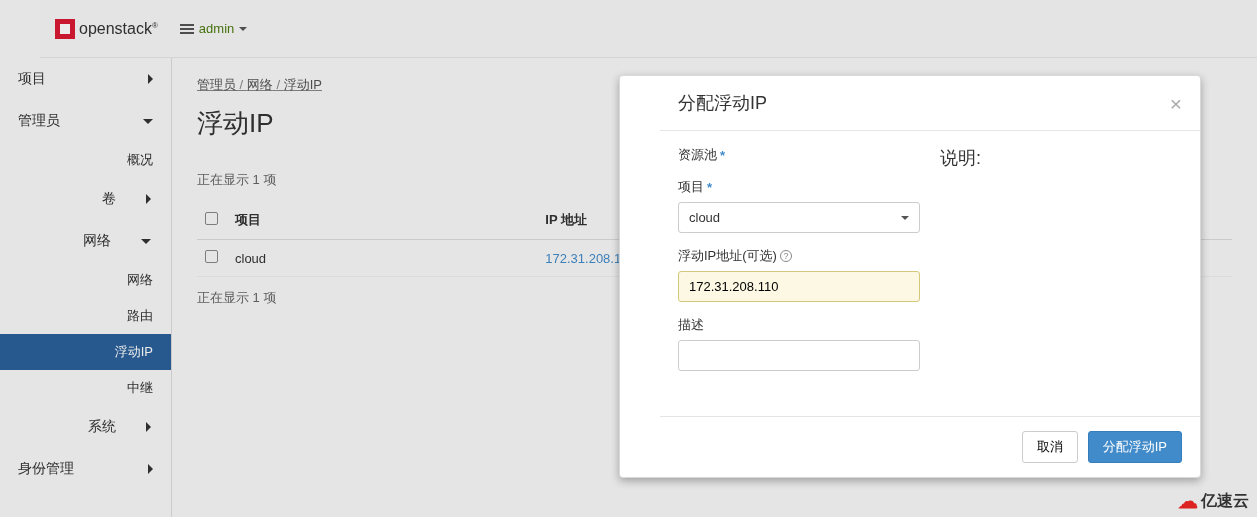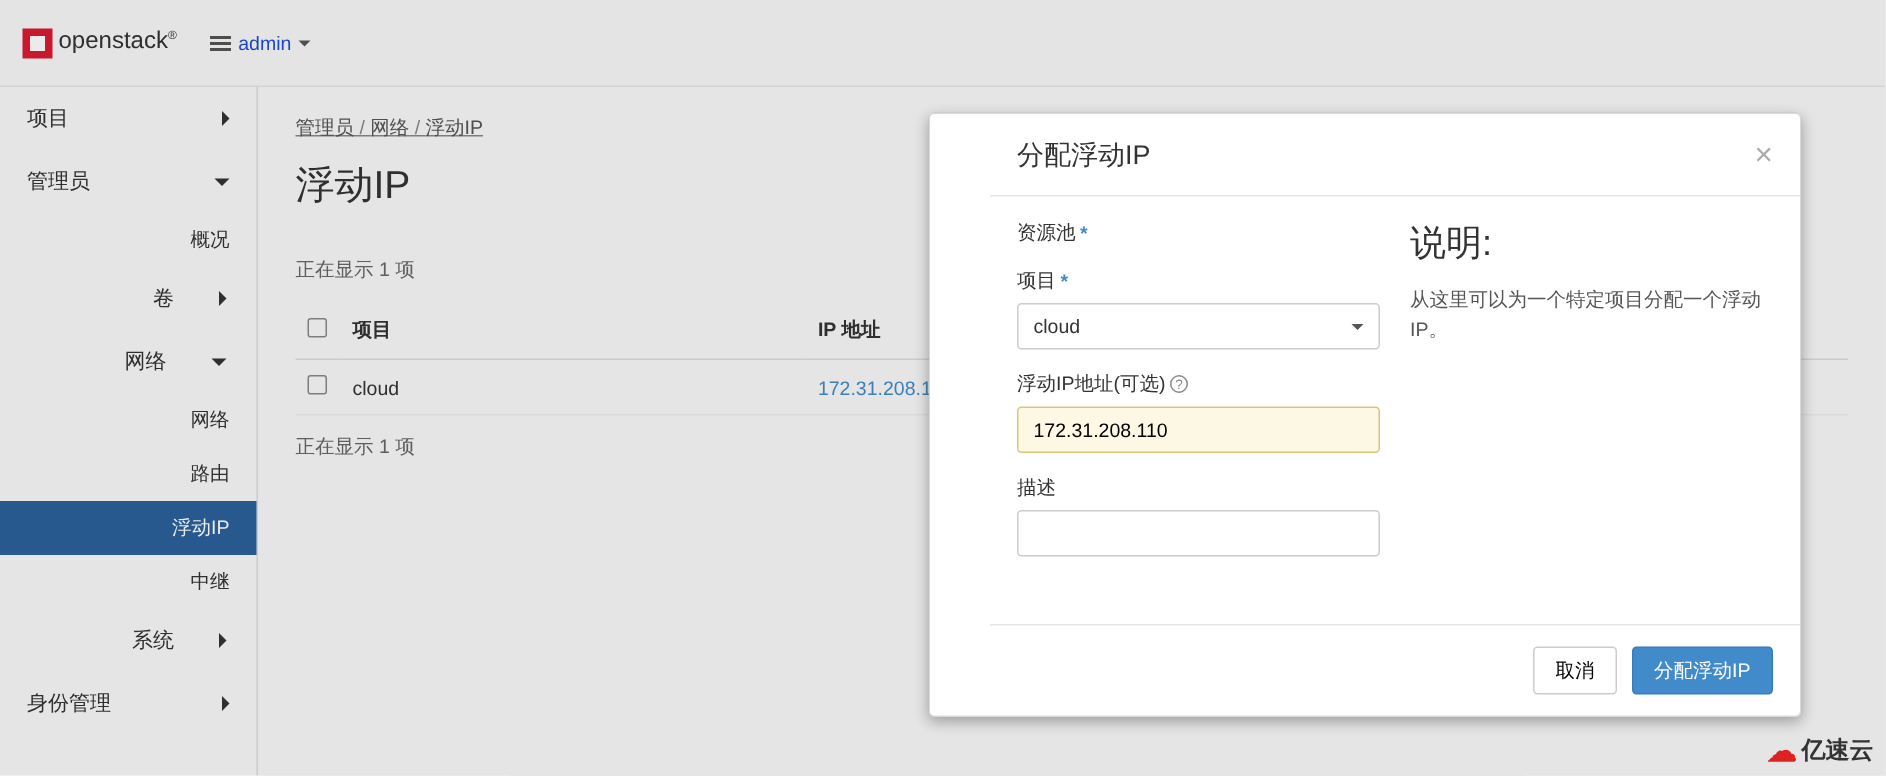--- a/index.html
+++ b/index.html
@@ -13,20 +13,21 @@
       overflow: hidden;
       position: relative;
     }
     .topbar {
       height: 58px;
       background: #f8f8f8;
       border-bottom: 1px solid #e7e7e7;
       display: flex;
       align-items: center;
       padding: 16px 15px;
+      margin-left: 40px;
     }
     .logo-box {
       display: flex;
       align-items: center;
       gap: 4px;
     }
     .logo-icon {
       width: 20px;
       height: 20px;
       background: #da1a32;
@@ -41,21 +42,21 @@
       height: 10px;
       background: #fff;
     }
     .logo-text { font-size: 16px; color: #333; font-weight: 400; }
     .logo-sup { font-size: 8px; vertical-align: super; }
     .context {
       margin-left: 22px;
       display: flex;
       align-items: center;
       gap: 5px;
-      color: #1d4ed8;
+      color: #4d7c0f;
       cursor: pointer;
     }
     .layers-icon {
       width: 14px;
       height: 12px;
       position: relative;
     }
     .layers-icon span {
       position: absolute;
       left: 0;
@@ -189,21 +190,21 @@
       font-size: 13px;
       background: #fff;
       display: flex;
       justify-content: space-between;
       align-items: center;
     }
     .form-control.highlight {
       background: #fcf8e3;
       border-color: #d6c87a;
     }
-    .desc-title { font-size: 24px; margin-bottom: 12px; }
+    .desc-title { font-size: 18px; margin-bottom: 12px; }
     .desc-text { font-size: 13px; color: #555; line-height: 1.5;}
     .modal-footer {
       padding: 14px 18px;
       border-top: 1px solid #e5e5e5;
       text-align: right;
       margin-top: 16px;
     }
     .btn {
       padding: 6px 14px;
       border-radius: 3px;
@@ -345,21 +346,20 @@
       </div>
       <div class="form-group">
         <div class="form-label">
           <span>描述</span>
         </div>
         <input class="form-control" style="">
       </div>
     </div>
     <div class="col-right">
       <div class="desc-title">说明:</div>
-      <div class="desc-text">从这里可以为一个特定项目分配一个浮动 IP。</div>
     </div>
   </div>
   <div class="modal-footer">
     <button class="btn">取消</button>
     <button class="btn btn-primary">分配浮动IP</button>
   </div>
 </div>
 
 <div class="watermark">
   <span class="wm-icon">☁</span>

